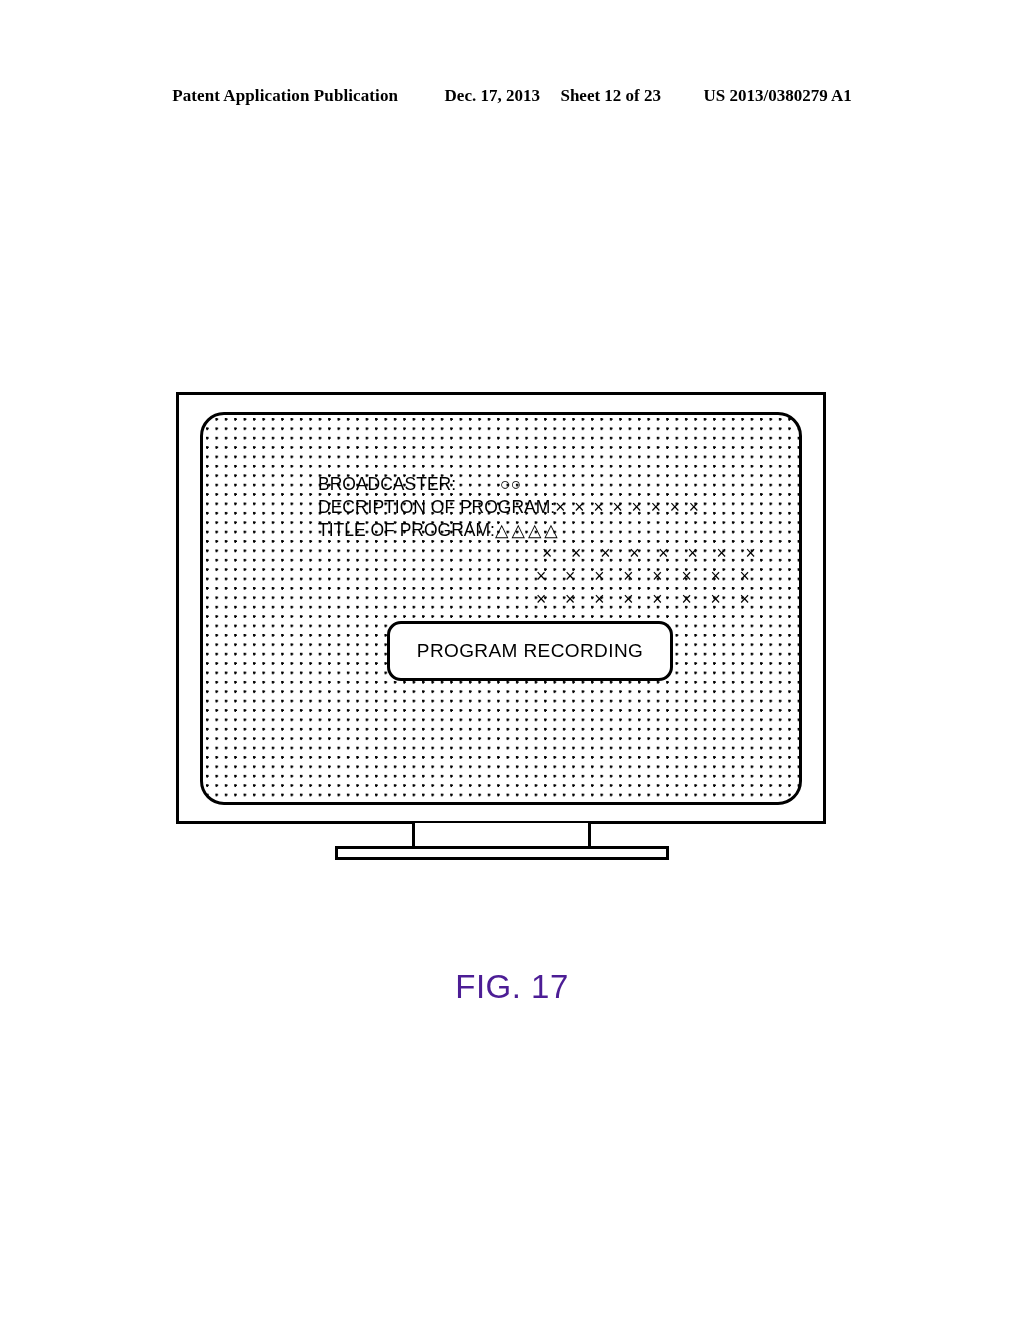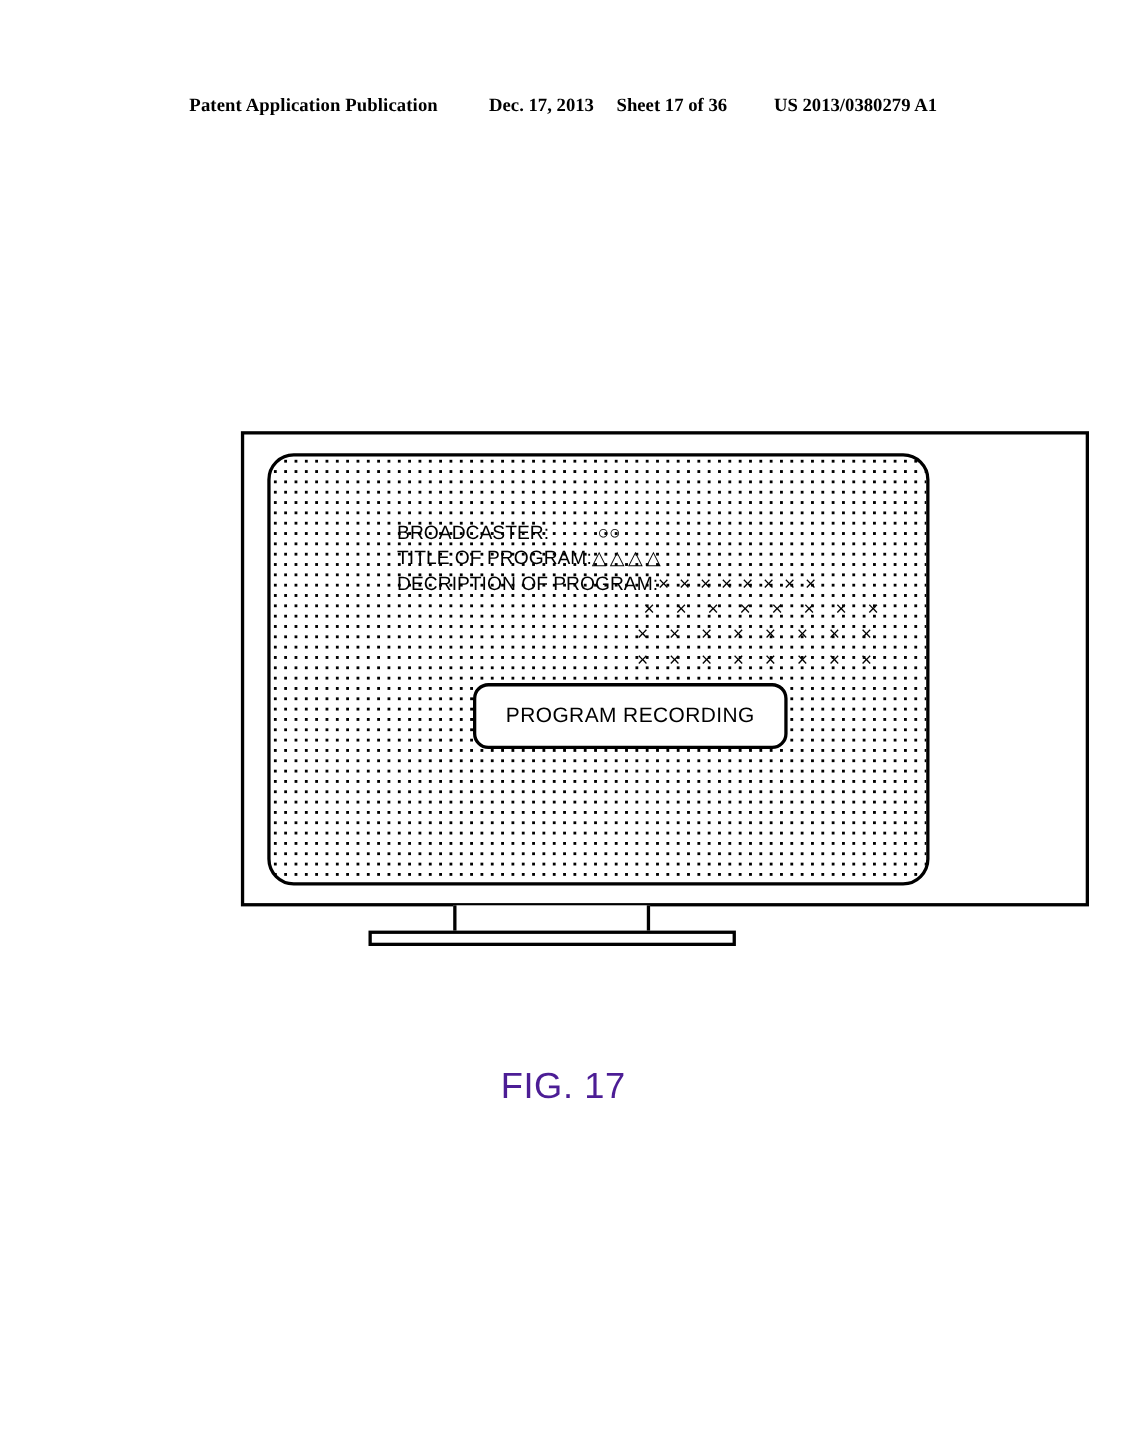--- a/index.html
+++ b/index.html
@@ -32,23 +32,22 @@
   .page-header .hdr-pub   { letter-spacing: 0.1px; }
   .page-header .gap-big   { display: inline-block; width: 38px; }
   .page-header .gap-mid   { display: inline-block; width: 12px; }
   .page-header .gap-wide  { display: inline-block; width: 34px; }
 
   
   .tv-wrap {
     position: absolute;
     left: 176px;
     top: 392px;
-    width: 771px;
+    width: 650px;
     height: 432px;
-    margin-left: 43px;
   }
   .tv-frame {
     position: absolute;
     inset: 0;
     border: 3px solid #000;
     background: #ffffff;
     box-sizing: border-box;
   }
 
   
@@ -152,43 +151,43 @@
   }
 </style>
 </head>
 <body>
 
 <div class="page-header">
   <span class="hdr-pub">Patent Application Publication</span>
   <span class="gap-big"></span>
   <span>Dec. 17, 2013</span>
   <span class="gap-mid"></span>
-  <span>Sheet 17 of 36</span>
+  <span>Sheet 12 of 23</span>
   <span class="gap-wide"></span>
   <span>US 2013/0380279 A1</span>
 </div>
 
 <div class="tv-wrap">
 
   <div class="tv-frame"></div>
 
   <div class="tv-screen">
 
     <div class="info-block">
 
       <span class="info-line">
         <span class="info-label">BROADCASTER:</span><span class="info-value val-circles">○○</span>
       </span>
 
       <span class="info-line">
+        <span class="info-label">DECRIPTION OF PROGRAM:</span><span class="info-value">× × × × × × × ×</span>
+      </span>
+
+      <span class="info-line">
         <span class="info-label">TITLE OF PROGRAM:</span><span class="info-value val-triangles">△△△△</span>
-      </span>
-
-      <span class="info-line">
-        <span class="info-label">DECRIPTION OF PROGRAM:</span><span class="info-value">× × × × × × × ×</span>
       </span>
 
       <span class="xrow xrow-indent-1">× × × × × × × ×</span>
       <span class="xrow xrow-indent-2">× × × × × × × ×</span>
       <span class="xrow xrow-indent-2">× × × × × × × ×</span>
     </div>
 
     <div class="record-button">
       <span>PROGRAM RECORDING</span>
     </div>

